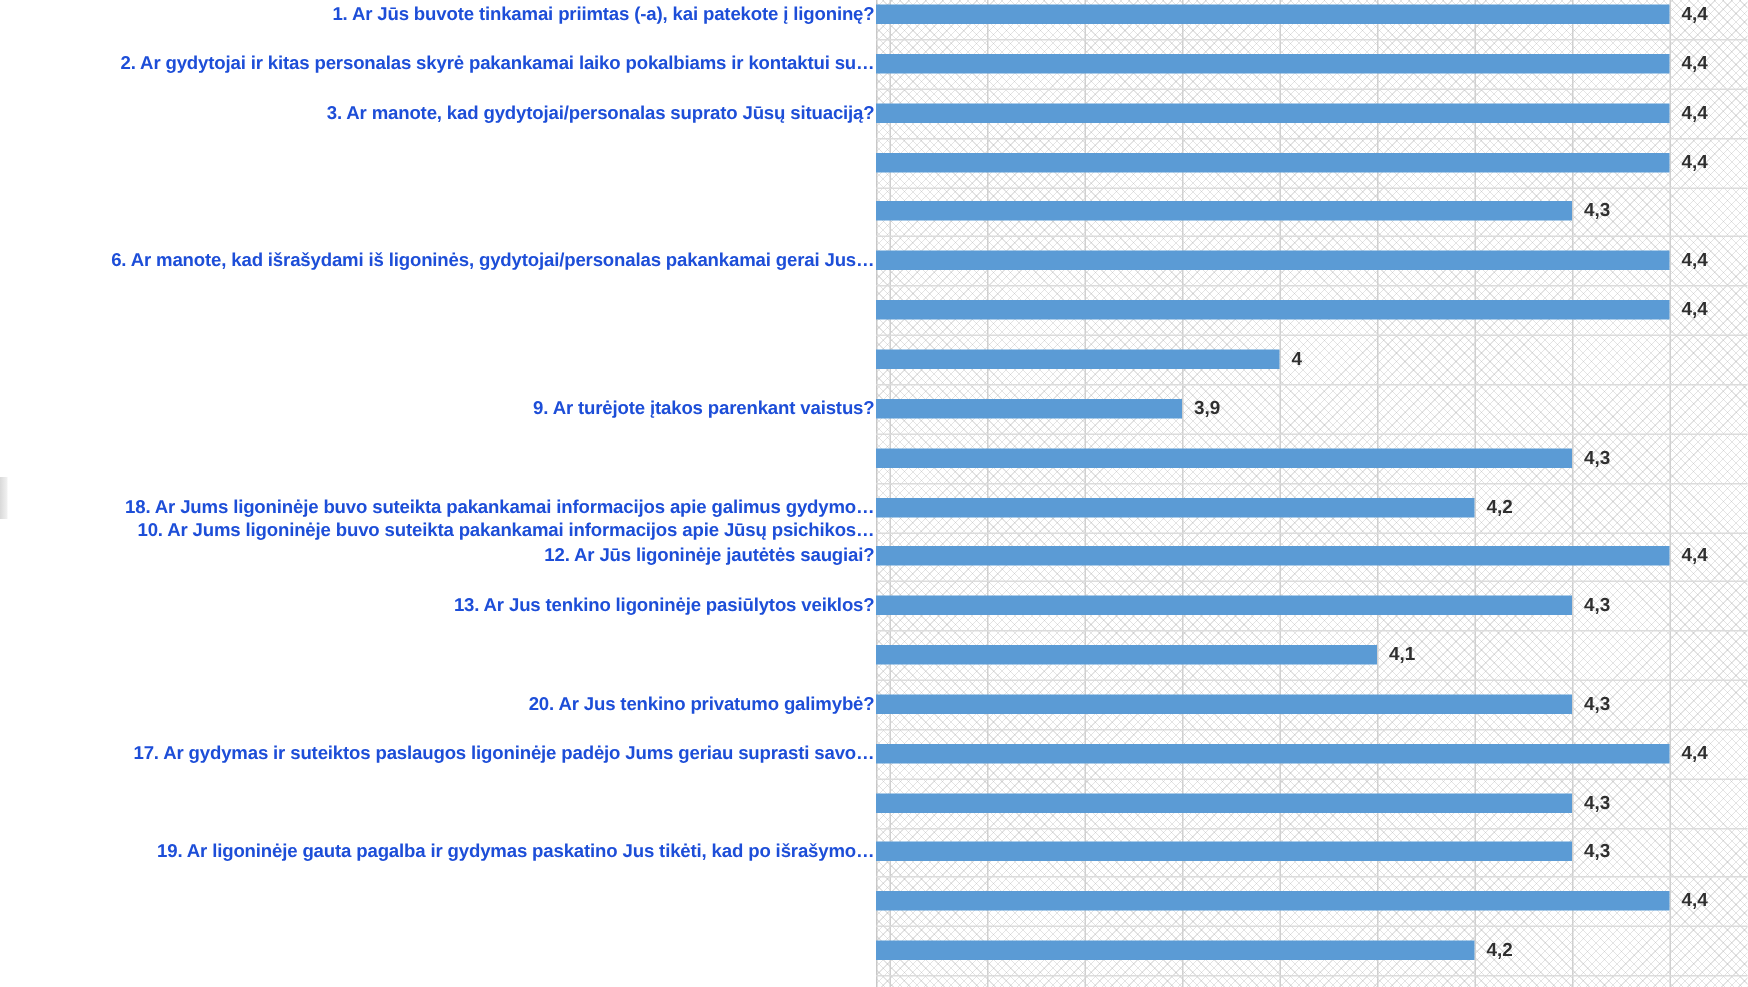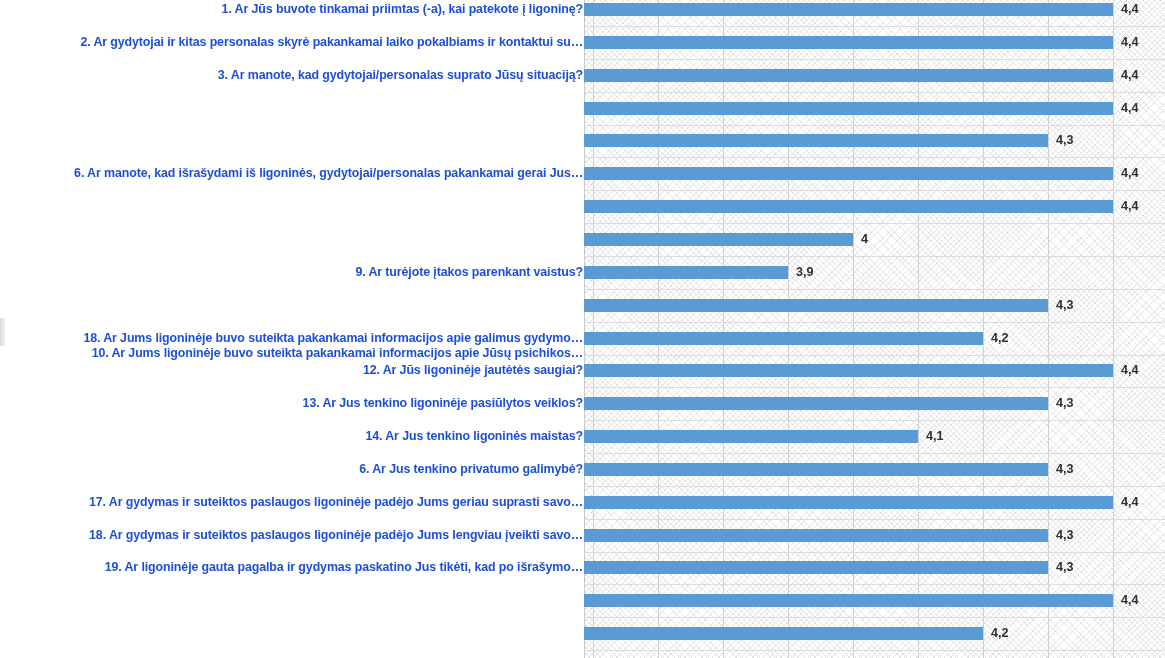--- a/index.html
+++ b/index.html
@@ -215,39 +215,37 @@
         <div class="bar-value" style="top: 0px; left: 1121.01px;">4,4</div>
       </div>
       <div class="row-gridline" style="top: 387.35px;"></div>
       <div class="row" style="top: 396.2px; height: 30px;">
         <div class="cat-label" style="top: 0px;">13. Ar Jus tenkino ligoninėje pasiūlytos veiklos?</div>
         <div class="bar" title="4,3" style="top: 1px; width: 464.02px; background-color: rgb(91, 155, 213);"></div>
         <div class="bar-value" style="top: 0px; left: 1056.02px;">4,3</div>
       </div>
       <div class="row-gridline" style="top: 420.2px;"></div>
       <div class="row" style="top: 429.05px; height: 30px;">
-        <div class="cat-label" style="top: 0px;">14. Ar Jus tenkino ligoninės maistas?</div>
         <div class="bar" title="4,1" style="top: 1px; width: 334.043px; background-color: rgb(91, 155, 213);"></div>
         <div class="bar-value" style="top: 0px; left: 926.043px;">4,1</div>
       </div>
       <div class="row-gridline" style="top: 453.05px;"></div>
       <div class="row" style="top: 461.9px; height: 30px;">
-        <div class="cat-label" style="top: 0px;">6. Ar Jus tenkino privatumo galimybė?</div>
+        <div class="cat-label" style="top: 0px;">20. Ar Jus tenkino privatumo galimybė?</div>
         <div class="bar" title="4,3" style="top: 1px; width: 464.02px; background-color: rgb(91, 155, 213);"></div>
         <div class="bar-value" style="top: 0px; left: 1056.02px;">4,3</div>
       </div>
       <div class="row-gridline" style="top: 485.9px;"></div>
       <div class="row" style="top: 494.75px; height: 30px;">
         <div class="cat-label" style="top: 0px;">17. Ar gydymas ir suteiktos paslaugos ligoninėje padėjo Jums geriau suprasti savo…</div>
         <div class="bar" title="4,4" style="top: 1px; width: 529.009px; background-color: rgb(91, 155, 213);"></div>
         <div class="bar-value" style="top: 0px; left: 1121.01px;">4,4</div>
       </div>
       <div class="row-gridline" style="top: 518.75px;"></div>
       <div class="row" style="top: 527.6px; height: 30px;">
-        <div class="cat-label" style="top: 0px;">18. Ar gydymas ir suteiktos paslaugos ligoninėje padėjo Jums lengviau įveikti savo…</div>
         <div class="bar" title="4,3" style="top: 1px; width: 464.02px; background-color: rgb(91, 155, 213);"></div>
         <div class="bar-value" style="top: 0px; left: 1056.02px;">4,3</div>
       </div>
       <div class="row-gridline" style="top: 551.6px;"></div>
       <div class="row" style="top: 560.45px; height: 30px;">
         <div class="cat-label" style="top: 0px;">19. Ar ligoninėje gauta pagalba ir gydymas paskatino Jus tikėti, kad po išrašymo…</div>
         <div class="bar" title="4,3" style="top: 1px; width: 464.02px; background-color: rgb(91, 155, 213);"></div>
         <div class="bar-value" style="top: 0px; left: 1056.02px;">4,3</div>
       </div>
       <div class="row-gridline" style="top: 584.45px;"></div>

